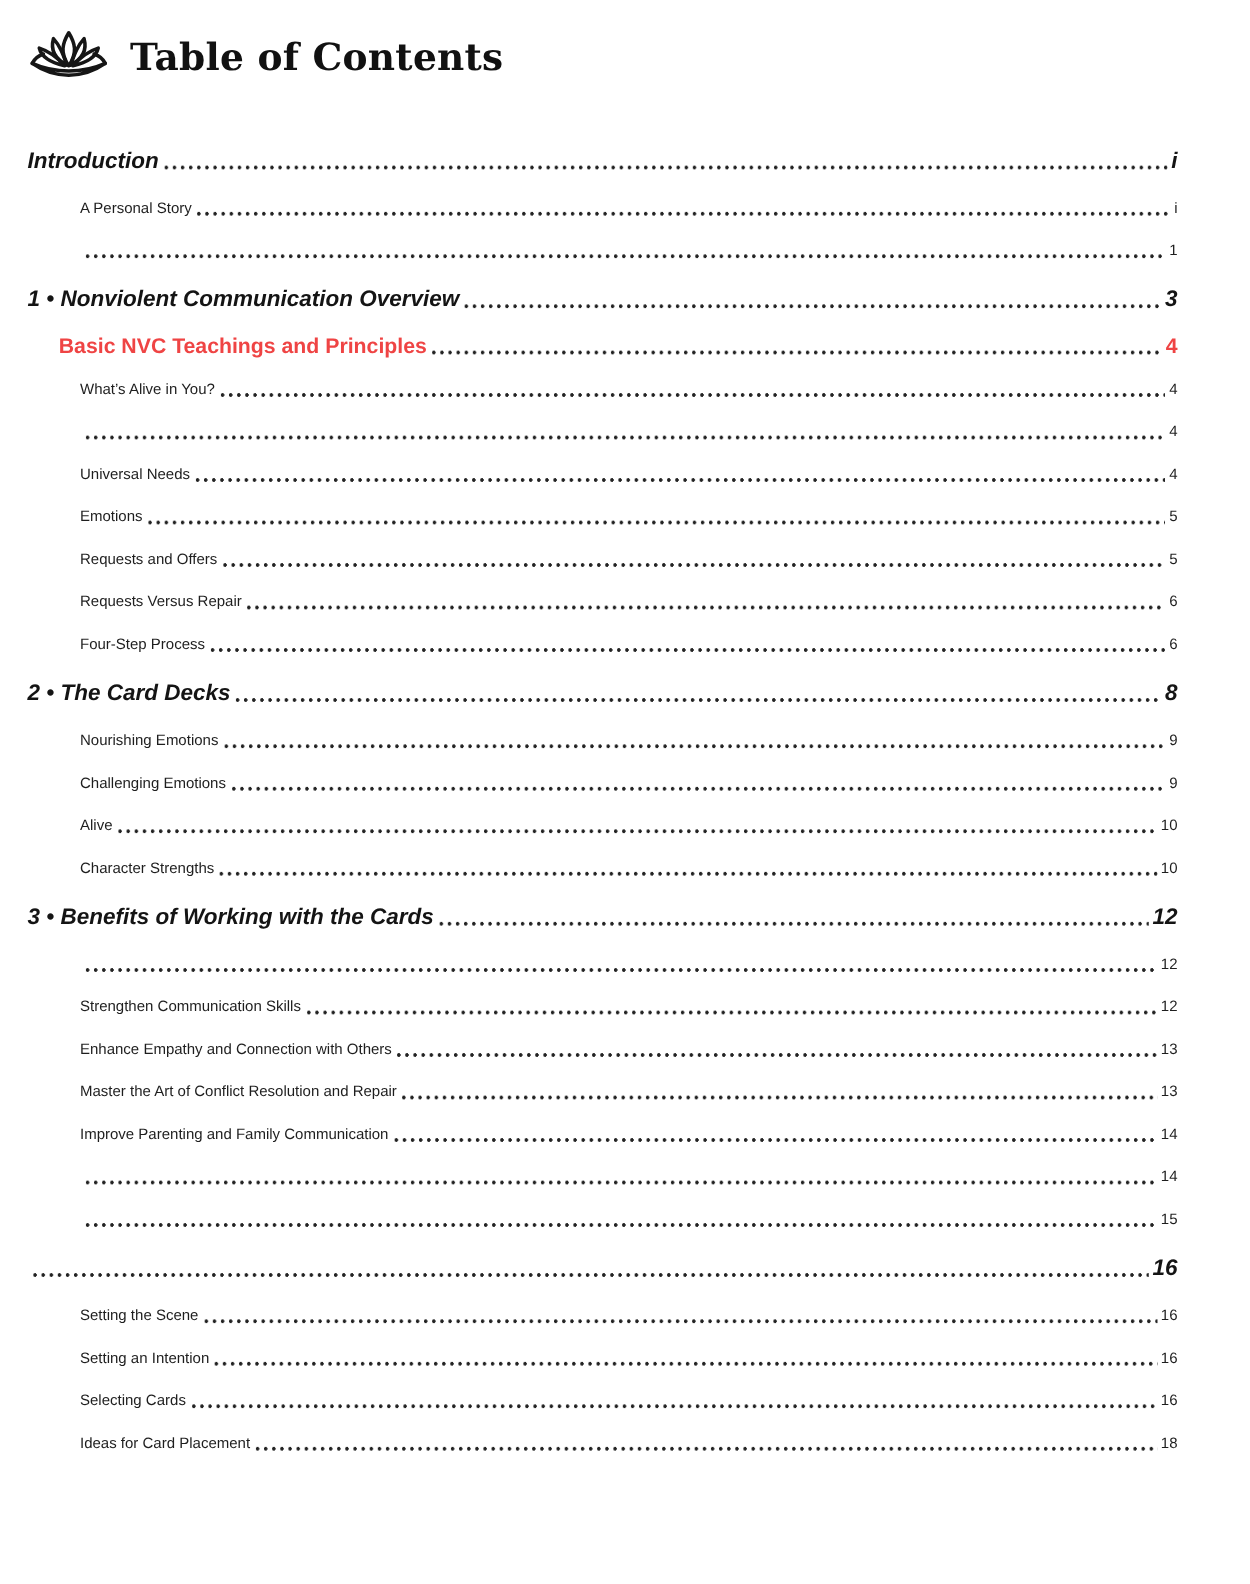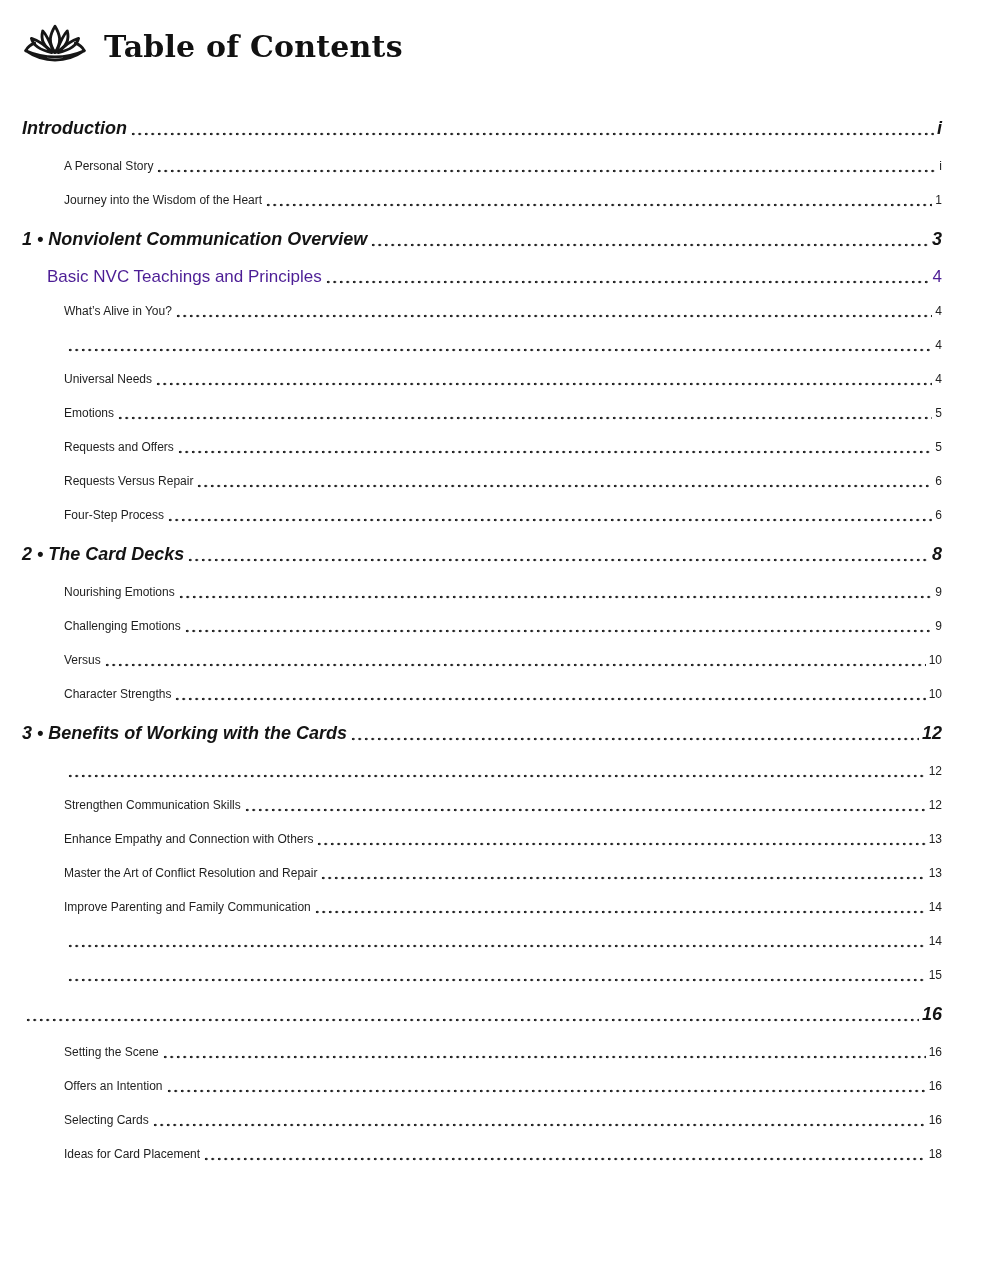--- a/index.html
+++ b/index.html
@@ -69,25 +69,25 @@
     font-size: 18px;
     font-weight: 700;
     font-style: italic;
     height: 24px;
     margin-top: 16px;
     margin-bottom: 15px;
     color: #141414;
   }
   .row.section {
     font-size: 17px;
-    font-weight: 400;
+    font-weight: 700;
     height: 22px;
     margin-left: 25px;
     margin-bottom: 12px;
-    color: #4c1d95;
+    color: #ef4444;
   }
   .row.sub {
     font-size: 12px;
     font-weight: 400;
     height: 22px;
     margin-left: 42px;
     margin-bottom: 12px;
     color: #1e1e1e;
   }
 </style>
@@ -120,21 +120,20 @@
     <span class="label">Introduction</span>
     <span class="leader"></span>
     <span class="page-num">i</span>
   </div>
       <div class="row sub">
     <span class="label">A Personal Story</span>
     <span class="leader"></span>
     <span class="page-num">i</span>
   </div>
       <div class="row sub">
-    <span class="label">Journey into the Wisdom of the Heart</span>
     <span class="leader"></span>
     <span class="page-num">1</span>
   </div>
       <div class="row chapter">
     <span class="label">1 • Nonviolent Communication Overview</span>
     <span class="leader"></span>
     <span class="page-num">3</span>
   </div>
       <div class="row section">
     <span class="label">Basic NVC Teachings and Principles</span>
@@ -184,21 +183,21 @@
     <span class="label">Nourishing Emotions</span>
     <span class="leader"></span>
     <span class="page-num">9</span>
   </div>
       <div class="row sub">
     <span class="label">Challenging Emotions</span>
     <span class="leader"></span>
     <span class="page-num">9</span>
   </div>
       <div class="row sub">
-    <span class="label">Versus</span>
+    <span class="label">Alive</span>
     <span class="leader"></span>
     <span class="page-num">10</span>
   </div>
       <div class="row sub">
     <span class="label">Character Strengths</span>
     <span class="leader"></span>
     <span class="page-num">10</span>
   </div>
       <div class="row chapter">
     <span class="label">3 • Benefits of Working with the Cards</span>
@@ -240,21 +239,21 @@
       <div class="row chapter">
     <span class="leader"></span>
     <span class="page-num">16</span>
   </div>
       <div class="row sub">
     <span class="label">Setting the Scene</span>
     <span class="leader"></span>
     <span class="page-num">16</span>
   </div>
       <div class="row sub">
-    <span class="label">Offers an Intention</span>
+    <span class="label">Setting an Intention</span>
     <span class="leader"></span>
     <span class="page-num">16</span>
   </div>
       <div class="row sub">
     <span class="label">Selecting Cards</span>
     <span class="leader"></span>
     <span class="page-num">16</span>
   </div>
       <div class="row sub">
     <span class="label">Ideas for Card Placement</span>

